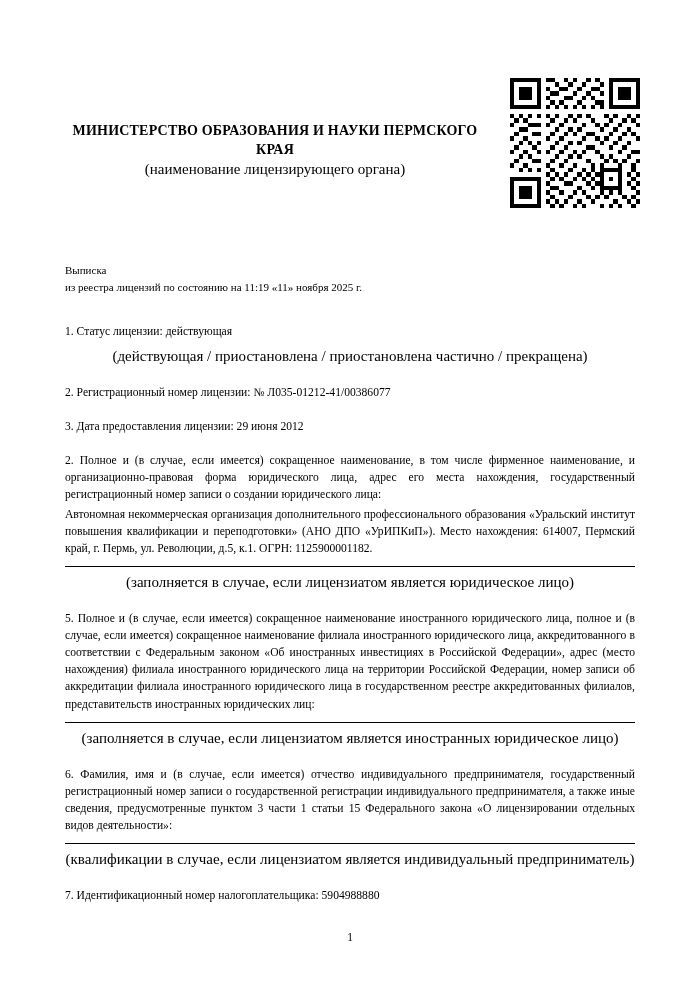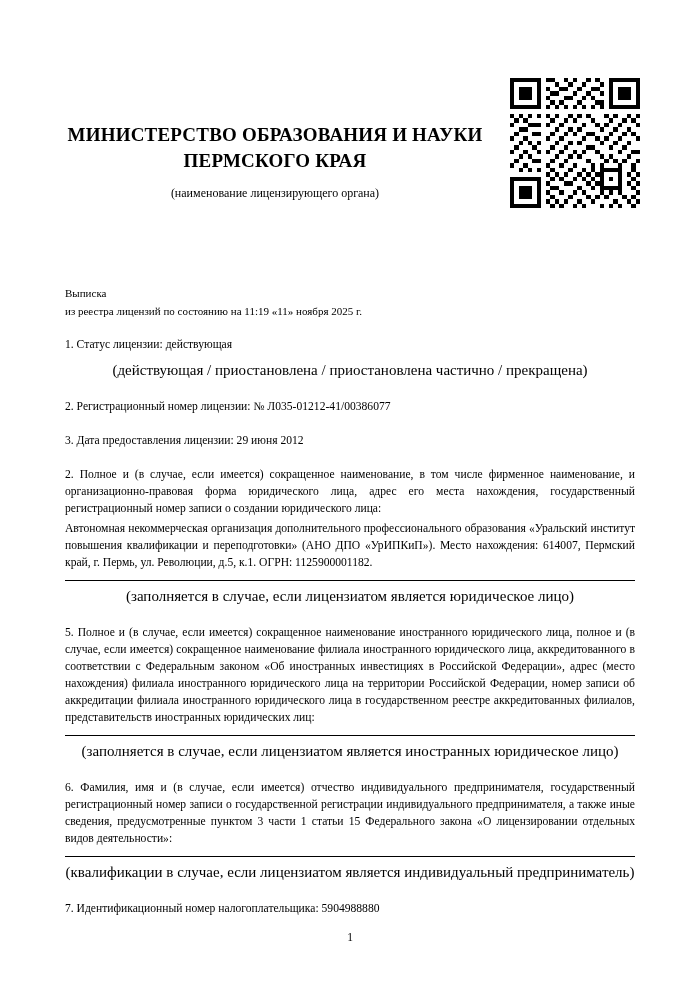--- a/index.html
+++ b/index.html
@@ -30,39 +30,39 @@
     height: 130px;
   }
   .qr-wrap svg { display: block; }
 
   .header-block {
     padding-top: 122px;
     text-align: center;
     padding-right: 150px;
   }
   .org-title {
-    font-size: 19px;
+    font-size: 14px;
     font-weight: bold;
     line-height: 1.35;
     letter-spacing: 0.2px;
   }
   .org-caption {
-    font-size: 12px;
-    margin-top: 13px;
+    font-size: 15px;
+    margin-top: 1px;
   }
 
   .doc-title {
     margin-top: 84px;
     text-align: left;
     font-size: 11px;
     line-height: 1.6;
   }
 
   .content {
-    margin-top: 16px;
+    margin-top: 26px;
     font-size: 11.6px;
     line-height: 1.47;
   }
   .item {
     margin-top: 17px;
     text-align: justify;
     text-justify: inter-word;
   }
   .item.first { margin-top: 0; }
   .note {

